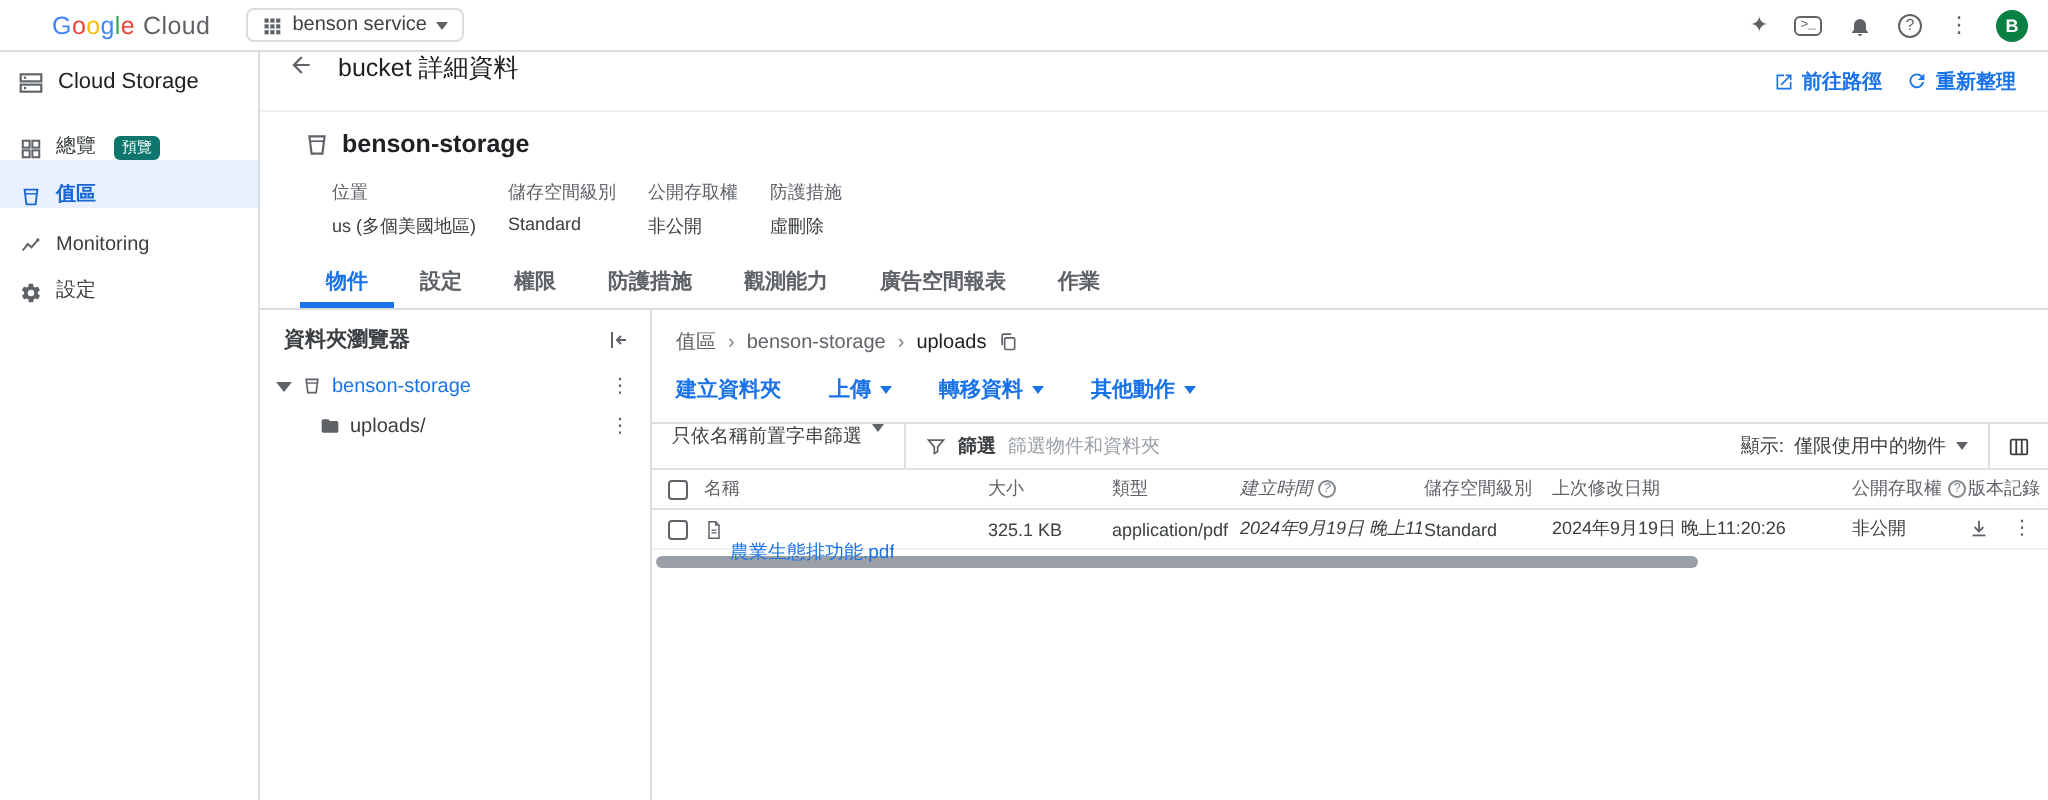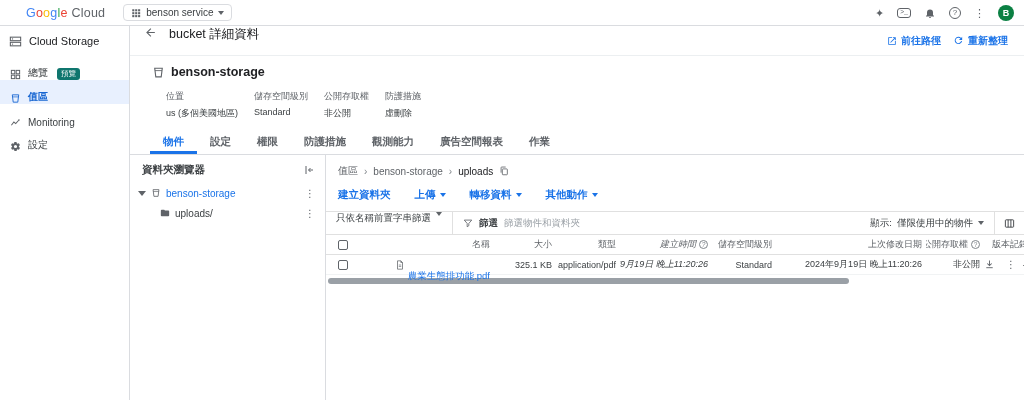--- a/index.html
+++ b/index.html
@@ -73,21 +73,21 @@
   .prefix-dd { display:flex; align-items:flex-start; gap:5px; height:100%; padding:0 10px; border-right:1px solid #e0e0e0; color:#3c4043; cursor:pointer; white-space:nowrap; }
   .filter-mid { display:flex; align-items:center; gap:6px; padding-left:10px; flex:1; min-width:0; }
   .filter-word { color:#3c4043; font-weight:bold; }
   .filter-ph { color:#9aa0a6; }
   .show-dd { display:flex; align-items:center; gap:5px; color:#3c4043; padding:0 10px; height:100%; cursor:pointer; white-space:nowrap; }
   .col-btn { display:flex; align-items:center; height:100%; padding:0 9px; border-left:1px solid #e0e0e0; cursor:pointer; }
 
   .thead, .trow { display:flex; align-items:center; height:20px; padding-right:40px; position:relative; }
   .thead { border-bottom:1px solid #e0e0e0; color:#5f6368; font-size:9px; }
   .trow { border-bottom:1px solid #f1f3f4; font-size:9px; color:#3c4043; }
-  .cell { flex:none; padding-right:4px; white-space:nowrap; overflow:hidden; display:flex; align-items:center; gap:3px;justify-content:flex-end; }
+  .cell { flex:none; padding-right:4px; white-space:nowrap; overflow:hidden; display:flex; align-items:center; gap:3px; }
   .c-check { width:26px; padding-left:8px; }
   .c-name { width:142px; }
   .c-size { width:62px; }
   .c-type { width:64px; }
   .c-created { width:92px;font-style:italic; }
   .c-class { width:64px; }
   .c-modified { width:150px; }
   .c-public { width:58px; }
   .c-version { width:48px; }
   .checkbox { width:10px; height:10px; border:1.4px solid #5f6368; border-radius:2px; cursor:pointer; background:#fff; }

